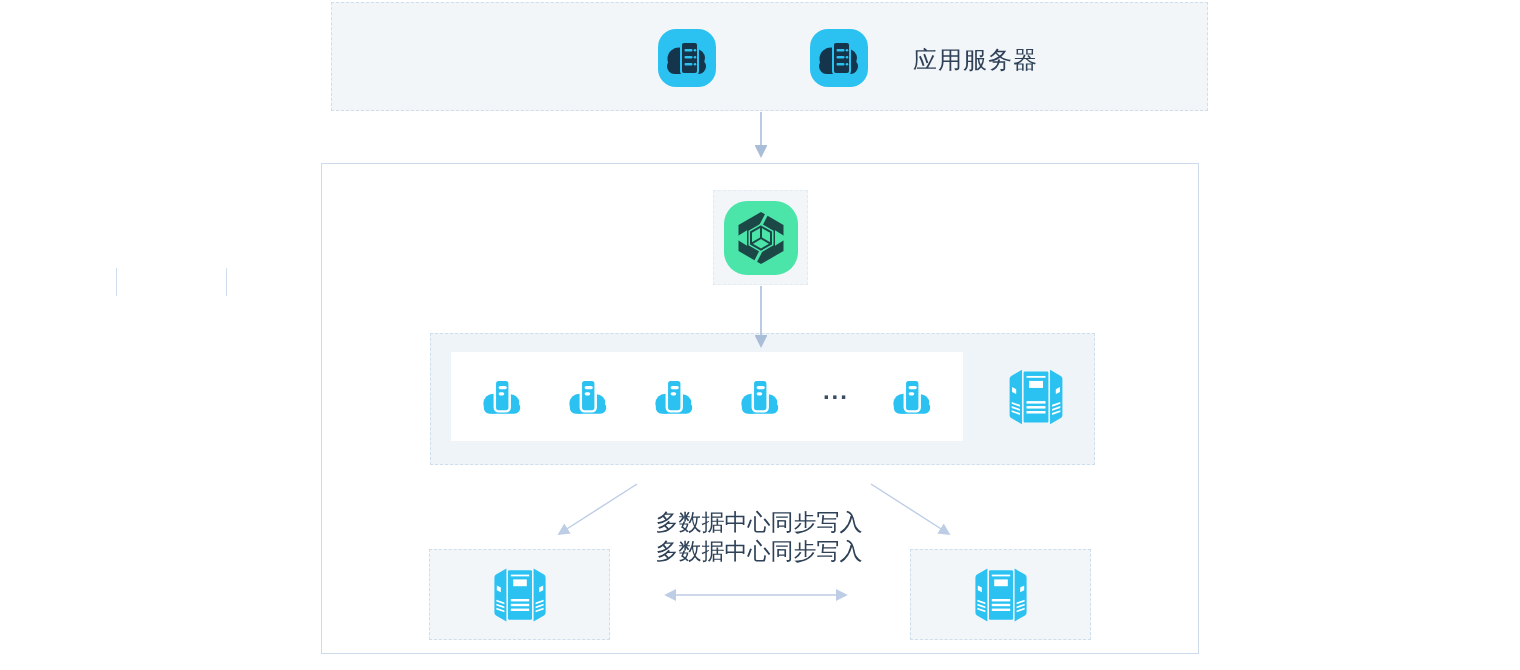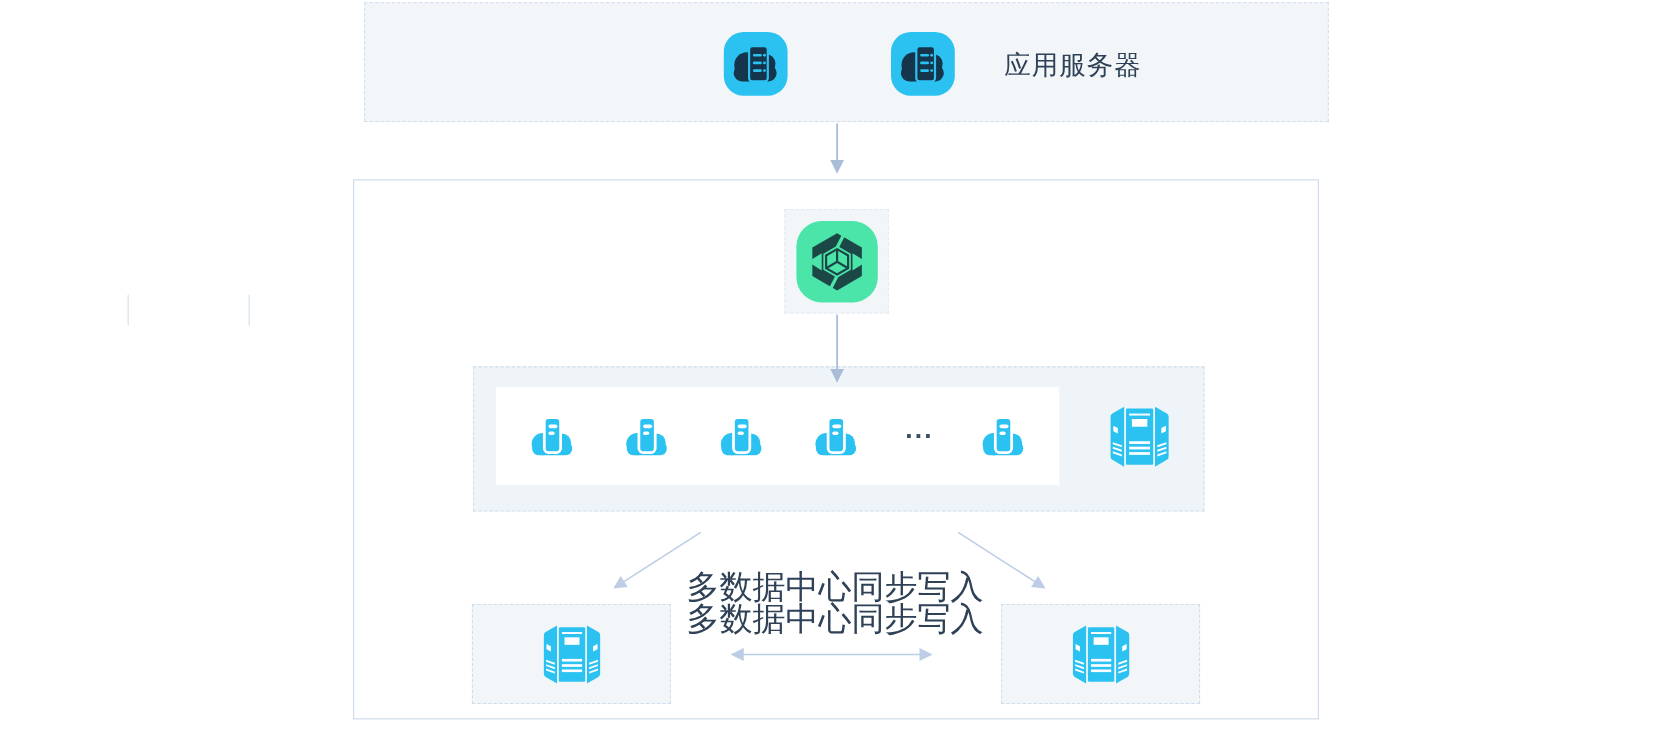--- a/index.html
+++ b/index.html
@@ -22,22 +22,22 @@
   .partition-zone{left:108px;top:169px;width:665px;height:132px;background:#eef4f8;}
   .white-strip{left:20px;top:18px;width:512px;height:89px;background:#ffffff;
                display:flex;align-items:center;justify-content:space-between;
                padding:0 28px;box-sizing:border-box;}
   .dc-box{width:181px;height:91px;top:385px;display:flex;align-items:center;justify-content:center;background:#f2f6f9;}
   .dc-left{left:107px;} .dc-right{left:588px;}
 
   
   .app-label{left:581px;top:41px;height:32px;line-height:32px;font-size:24px;
              color:var(--text);letter-spacing:1px;white-space:nowrap;}
-  .annotation{left:287px;top:356px;width:300px;text-align:center;color:var(--text);
-              font-size:30px;line-height:29px;font-weight:500;white-space:nowrap;}
+  .annotation{left:287px;top:344px;width:300px;text-align:center;color:var(--text);
+              font-size:23px;line-height:29px;font-weight:500;white-space:nowrap;}
   .ellipsis{font-size:24px;font-weight:700;color:#3a4c61;letter-spacing:2px;
             line-height:20px;transform:translateY(-6px);}
 
   
   .f-cyan{fill:var(--cyan);} .f-navy{fill:var(--dark-navy);}
   .f-green{fill:var(--green);} .f-teal{fill:var(--dark-teal);}
   .f-white{fill:#ffffff;}
   .s-teal{stroke:var(--dark-teal);fill:none;}
   .arrow-line{stroke:var(--arrow);stroke-width:1.6;fill:none;}
   .arrow-line-light{stroke:var(--arrow-light);stroke-width:1.4;fill:none;}

